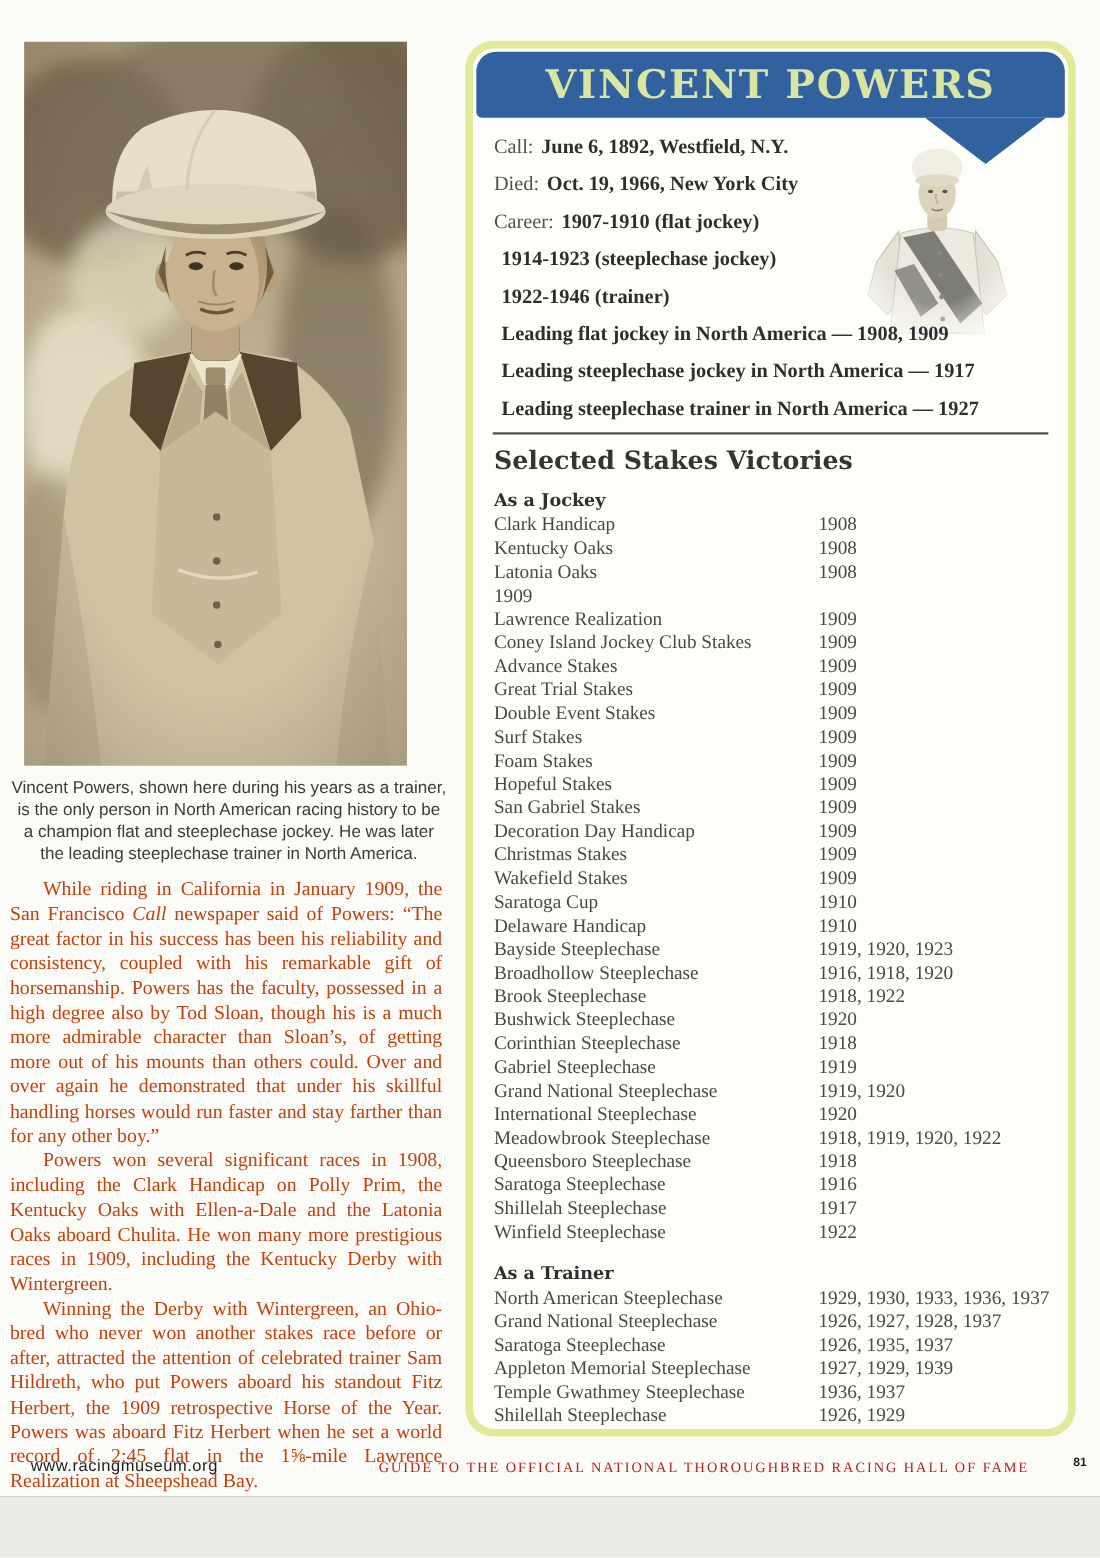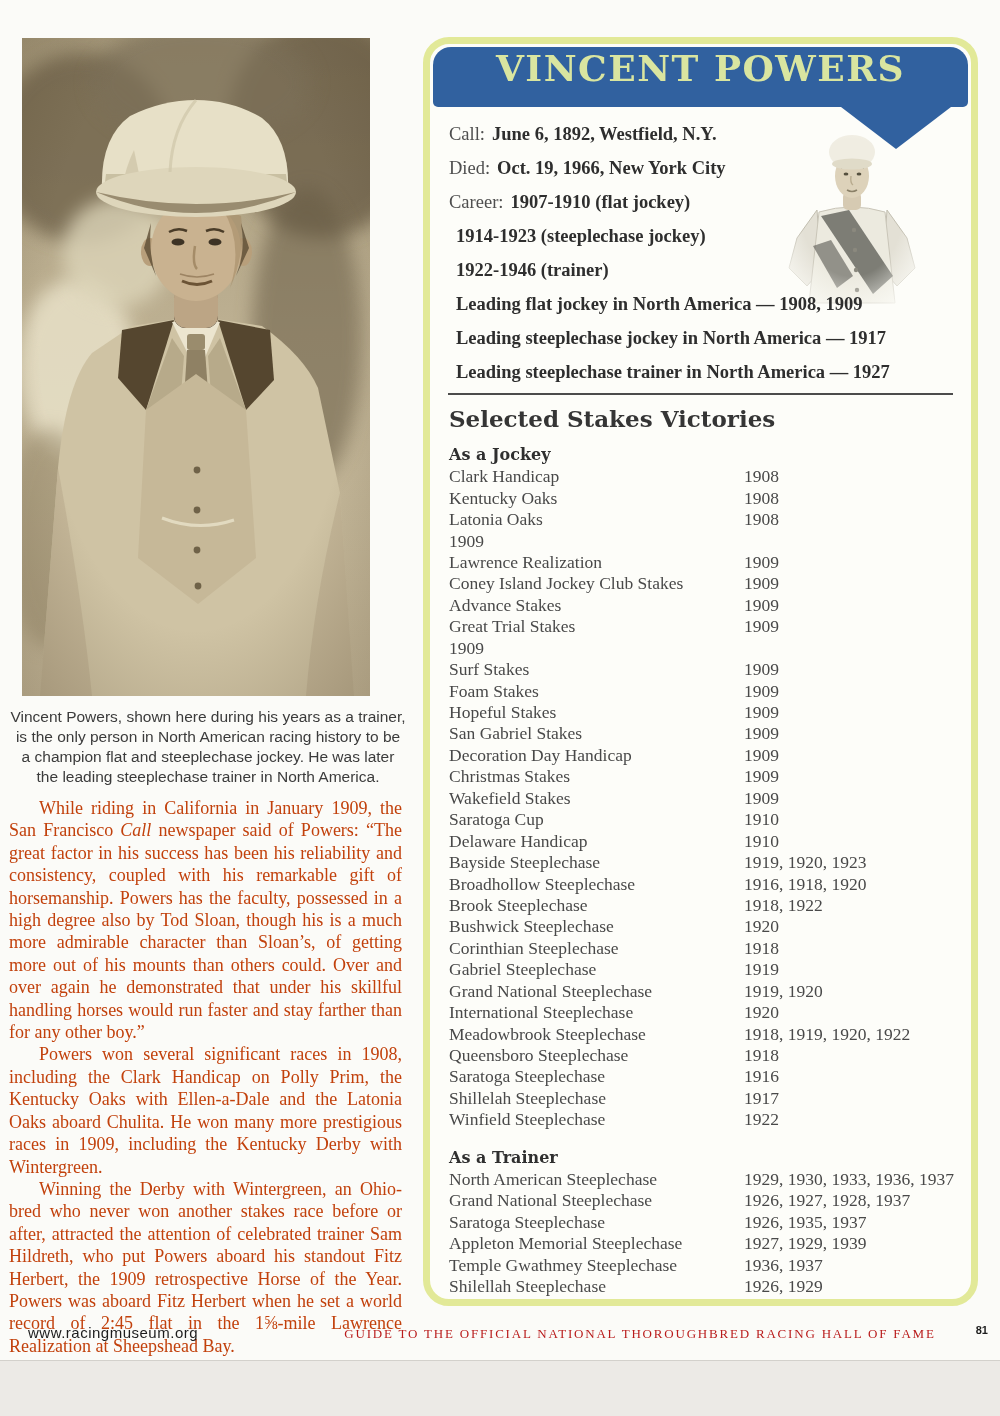--- a/index.html
+++ b/index.html
@@ -32,21 +32,21 @@
   
   .card{
     position:absolute;left:423px;top:37px;width:555px;height:1269px;
     box-sizing:border-box;
     border:7px solid #e2e998;border-radius:26px;
     background:#fdfdf9;
   }
   .card-header{
     position:relative;margin:3px 3px 0 3px;height:60px;
     background:#31619f;border-radius:18px 18px 5px 5px;
-    display:flex;justify-content:center;
+    display:flex;align-items:center;justify-content:center;
     z-index:3;
   }
   .card-title{
     font-family:"DejaVu Serif", serif;font-weight:bold;
     font-size:36px;letter-spacing:1.5px;color:#d9e5a0;
   }
   .notch{
     position:absolute;top:63px;right:20px;width:0;height:0;z-index:2;
     border-left:55px solid transparent;border-right:55px solid transparent;
     border-top:42px solid #31619f;
@@ -321,20 +321,21 @@
         <span class="race-name">Advance Stakes</span>
         <span class="race-years">1909</span>
       </div>
 
       <div class="race-row">
         <span class="race-name">Great Trial Stakes</span>
         <span class="race-years">1909</span>
       </div>
 
       <div class="race-row">
+        <span class="race-name">Double Event Stakes</span>
         <span class="race-years">1909</span>
       </div>
 
       <div class="race-row">
         <span class="race-name">Surf Stakes</span>
         <span class="race-years">1909</span>
       </div>
 
       <div class="race-row">
         <span class="race-name">Foam Stakes</span>

